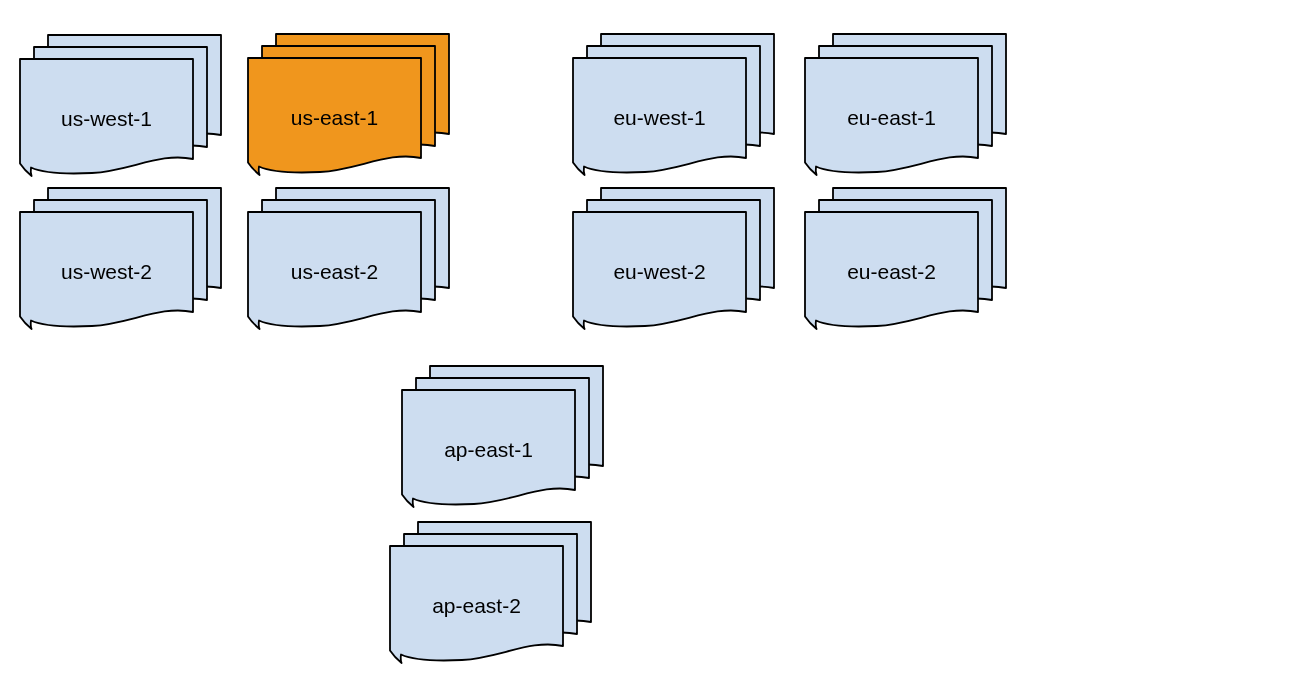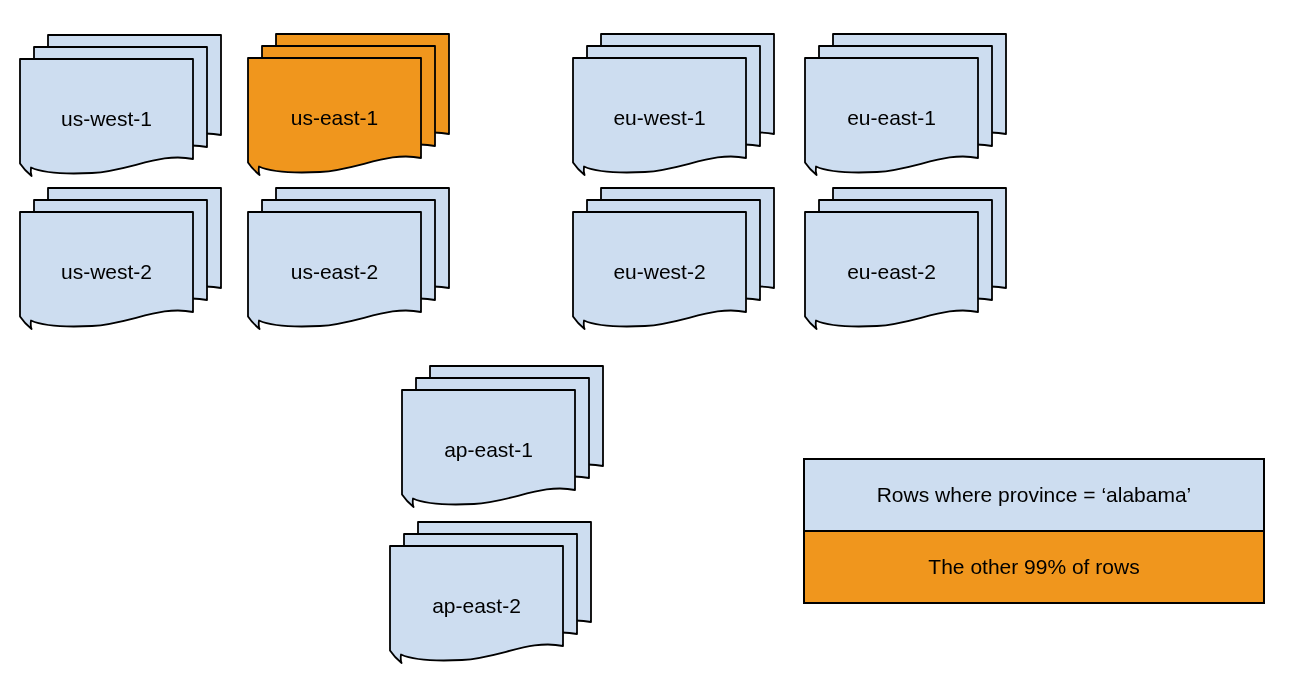--- a/index.html
+++ b/index.html
@@ -128,22 +128,14 @@
     <text class="doc-label" x="86.5" y="91">ap-east-1</text>
   </svg>
 
   <svg class="stack" style="left:390px;top:506px" width="201" height="141" viewBox="0 0 201 141">
     <use href="#doc-shape" class="doc" transform="translate(28,0)"></use>
     <use href="#doc-shape" class="doc" transform="translate(14,12)"></use>
     <use href="#doc-shape" class="doc" transform="translate(0,24)"></use>
     <text class="doc-label" x="86.5" y="91">ap-east-2</text>
   </svg>
 
-  <div class="legend" style="left:803px;top:442px;width:462px">
-    <div class="legend-row legend-default">
-      <span>Rows where province = ‘alabama’</span>
-    </div>
-    <div class="legend-row legend-highlight">
-      <span>The other 99% of rows</span>
-    </div>
-  </div>
 
 </div>
 
 </body></html>

